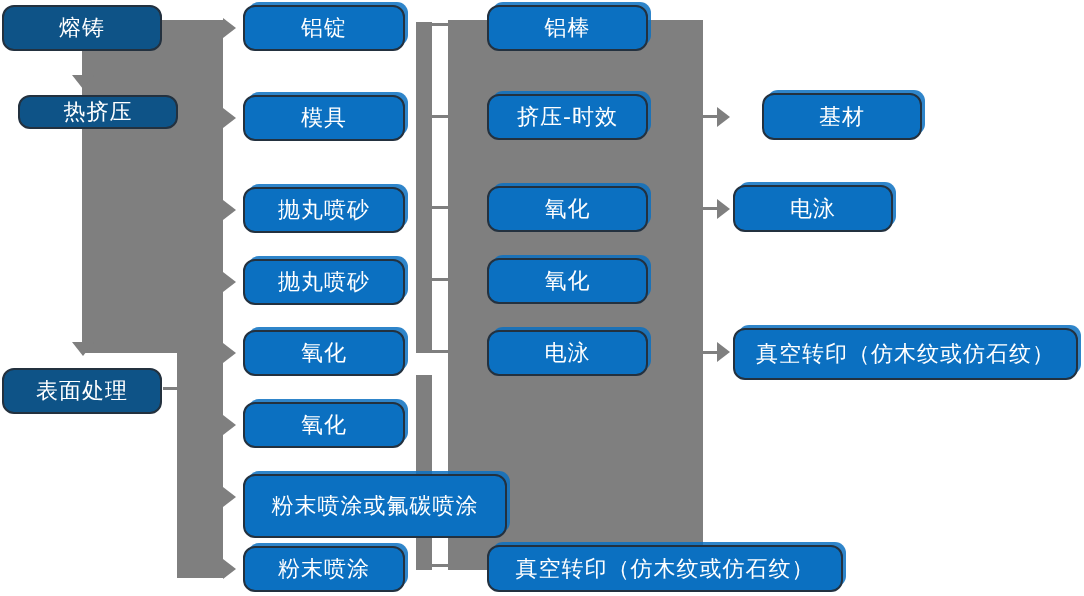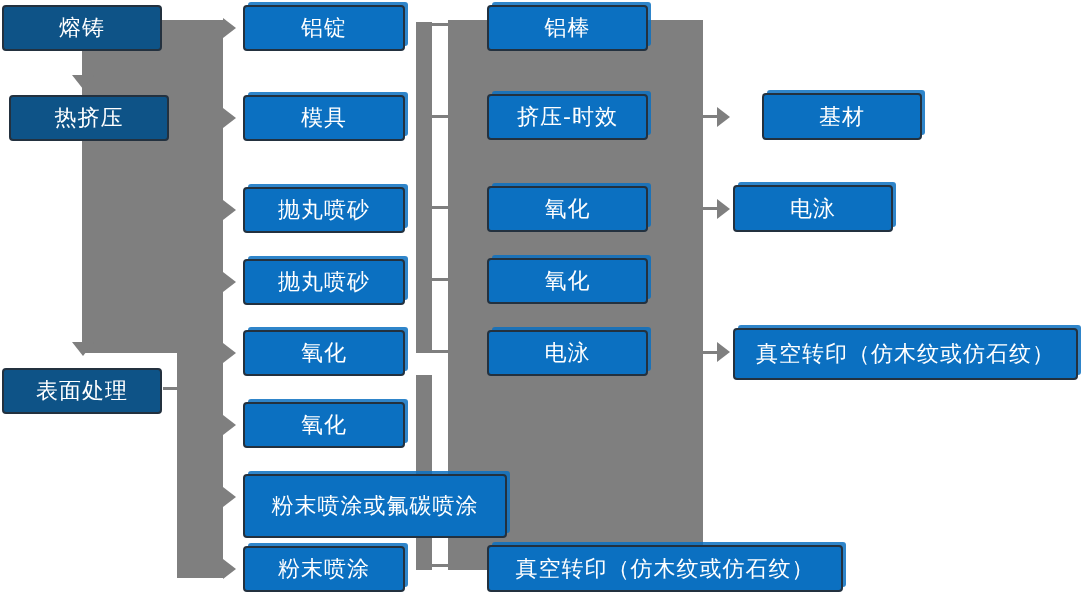--- a/index.html
+++ b/index.html
@@ -26,21 +26,21 @@
     border-top:14px solid var(--connector-gray,#7f7f7f);
   }
   .node{
     position:absolute;
     display:flex;align-items:center;justify-content:center;
     box-sizing:border-box;
     color:var(--node-text,#fff);
     font-size:22px;
     letter-spacing:1px;
     border:2.5px solid var(--node-border,#23313f);
-    border-radius:4px;
+    border-radius:12px;
     white-space:nowrap;
     text-align:center;
   }
   .node.stage{background:var(--stage-fill,#0e5387);}
   .node.process{
     background:var(--process-fill,#0b70c1);
     box-shadow:4px -4px 0 -1px rgba(11,112,193,0.85);
   }
 </style>
 </head>
@@ -69,21 +69,21 @@
     <div class="tri right" style="left: 223px; top: 343px;"></div>
     <div class="tri right" style="left: 223px; top: 415px;"></div>
     <div class="tri right" style="left: 223px; top: 487px;"></div>
     <div class="tri right" style="left: 223px; top: 559px;"></div>
     <div class="tri down" style="left: 72px; top: 75px;"></div>
     <div class="tri down" style="left: 72px; top: 342px;"></div>
     <div class="tri right" style="left: 717px; top: 107px;"></div>
     <div class="tri right" style="left: 717px; top: 199px;"></div>
     <div class="tri right" style="left: 717px; top: 342px;"></div>
     <div class="node stage" style="left: 2px; top: 5px; width: 160px; height: 46px;">熔铸</div>
-    <div class="node stage" style="left: 9px; top: 95px; width: 160px; height: 46px;">热挤压</div>
+    <div class="node stage" style="left: 18px; top: 95px; width: 160px; height: 34px;">热挤压</div>
     <div class="node stage" style="left: 2px; top: 368px; width: 160px; height: 46px;">表面处理</div>
     <div class="node process" style="left: 243px; top: 5px; width: 162px; height: 46px;">铝锭</div>
     <div class="node process" style="left: 243px; top: 95px; width: 162px; height: 46px;">模具</div>
     <div class="node process" style="left: 243px; top: 187px; width: 162px; height: 46px;">抛丸喷砂</div>
     <div class="node process" style="left: 243px; top: 259px; width: 162px; height: 46px;">抛丸喷砂</div>
     <div class="node process" style="left: 243px; top: 330px; width: 162px; height: 46px;">氧化</div>
     <div class="node process" style="left: 243px; top: 402px; width: 162px; height: 46px;">氧化</div>
     <div class="node process" style="left: 243px; top: 474px; width: 264px; height: 64px;">粉末喷涂或氟碳喷涂</div>
     <div class="node process" style="left: 243px; top: 546px; width: 162px; height: 46px;">粉末喷涂</div>
     <div class="node process" style="left: 487px; top: 94px; width: 161px; height: 46px;">挤压-时效</div>

